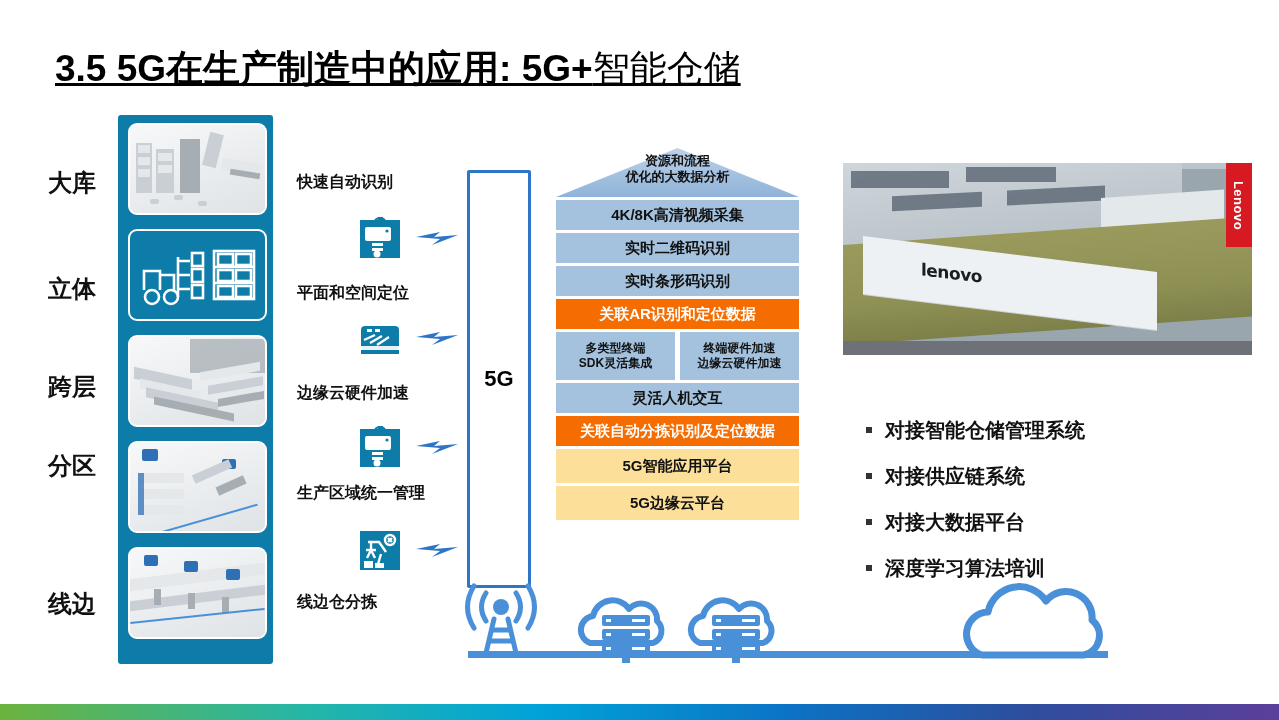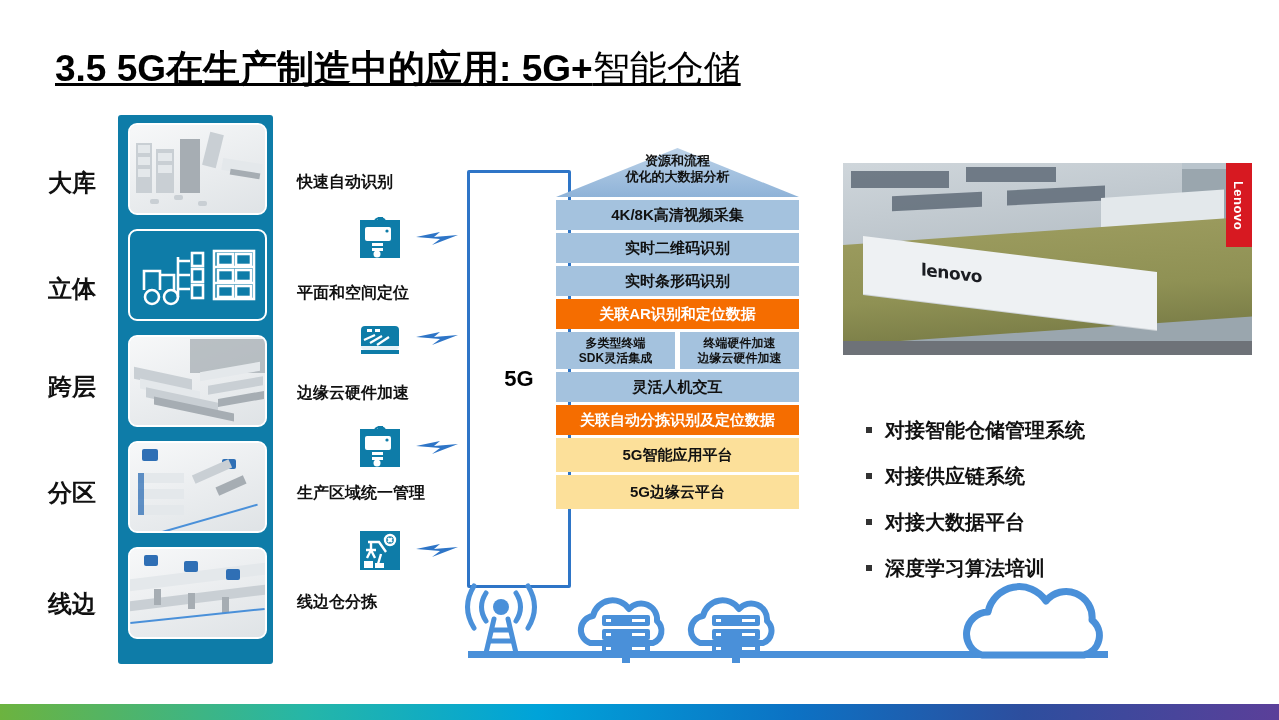--- a/index.html
+++ b/index.html
@@ -48,21 +48,21 @@
 
   
   .row-label{
     position:absolute;left:48px;width:70px;text-align:left;
     font-family:"Liberation Serif","DejaVu Serif",serif;
     font-size:24px;font-weight:bold;color:#111;
   }
   .row-label.r1{top:167px}
   .row-label.r2{top:273px}
   .row-label.r3{top:371px}
-  .row-label.r4{top:477px}
+  .row-label.r4{top:450px}
   .row-label.r5{top:588px}
 
   
   .cap-label{
     position:absolute;left:282px;
     font-family:"Liberation Serif","DejaVu Serif",serif;
     font-size:16px;font-weight:bold;color:#111;white-space:nowrap;margin-left:15px;
   }
   .cap-label.c1{top:172px}
   .cap-label.c2{top:283px}
@@ -75,21 +75,21 @@
   .dev-group.d1{top:216px}
   .dev-group.d2{top:316px}
   .dev-group.d3{top:425px}
   .dev-group.d4{top:528px}
   .dev-icon{position:absolute;left:0;top:0;width:44px;height:44px;}
   .bolt{position:absolute;left:56px;top:12px;width:46px;height:20px;}
 
   
   #fiveg-bar{
     position:absolute;left:467px;top:170px;width:58px;height:412px;
-    border:3px solid #2E75C7;background:#ffffff;border-radius:2px;padding-left:40px;
+    border:3px solid #2E75C7;background:#ffffff;border-radius:2px;
   }
   #fiveg-bar span{
     position:absolute;left:0;right:0;top:50%;transform:translateY(-50%);
     text-align:center;font-size:22px;font-weight:bold;color:#000;
   }
 
   
   #stack{position:absolute;left:556px;top:148px;width:243px;}
   .roof{
     position:relative;width:243px;height:49px;
@@ -108,21 +108,21 @@
     width:243px;height:30px;margin-bottom:3px;
     display:flex;align-items:center;justify-content:center;
     font-size:15px;font-weight:bold;color:#111;
     background:#A4C2DE;
   }
   .bar.blue{background:#A4C2DE;color:#111}
   .bar.orange{background:#F56D00;color:#ffffff}
   .bar.yellow{background:#FCE09A;color:#111}
   .bar.tall{height:34px}
   .bar-row{
-    width:243px;height:37px;margin-bottom:3px;display:flex;gap:5px;
+    width:243px;height:48px;margin-bottom:3px;display:flex;gap:5px;
   }
   .bar-row .half{
     flex:1;background:#A4C2DE;display:flex;align-items:center;
     justify-content:center;text-align:center;
     font-size:12px;font-weight:bold;color:#111;line-height:1.25;
   }
 
   
   #net-layer{position:absolute;left:440px;top:575px;width:740px;height:105px;}
   #net-line{position:absolute;left:28px;top:76px;width:640px;height:7px;background:#4a90d9;}

